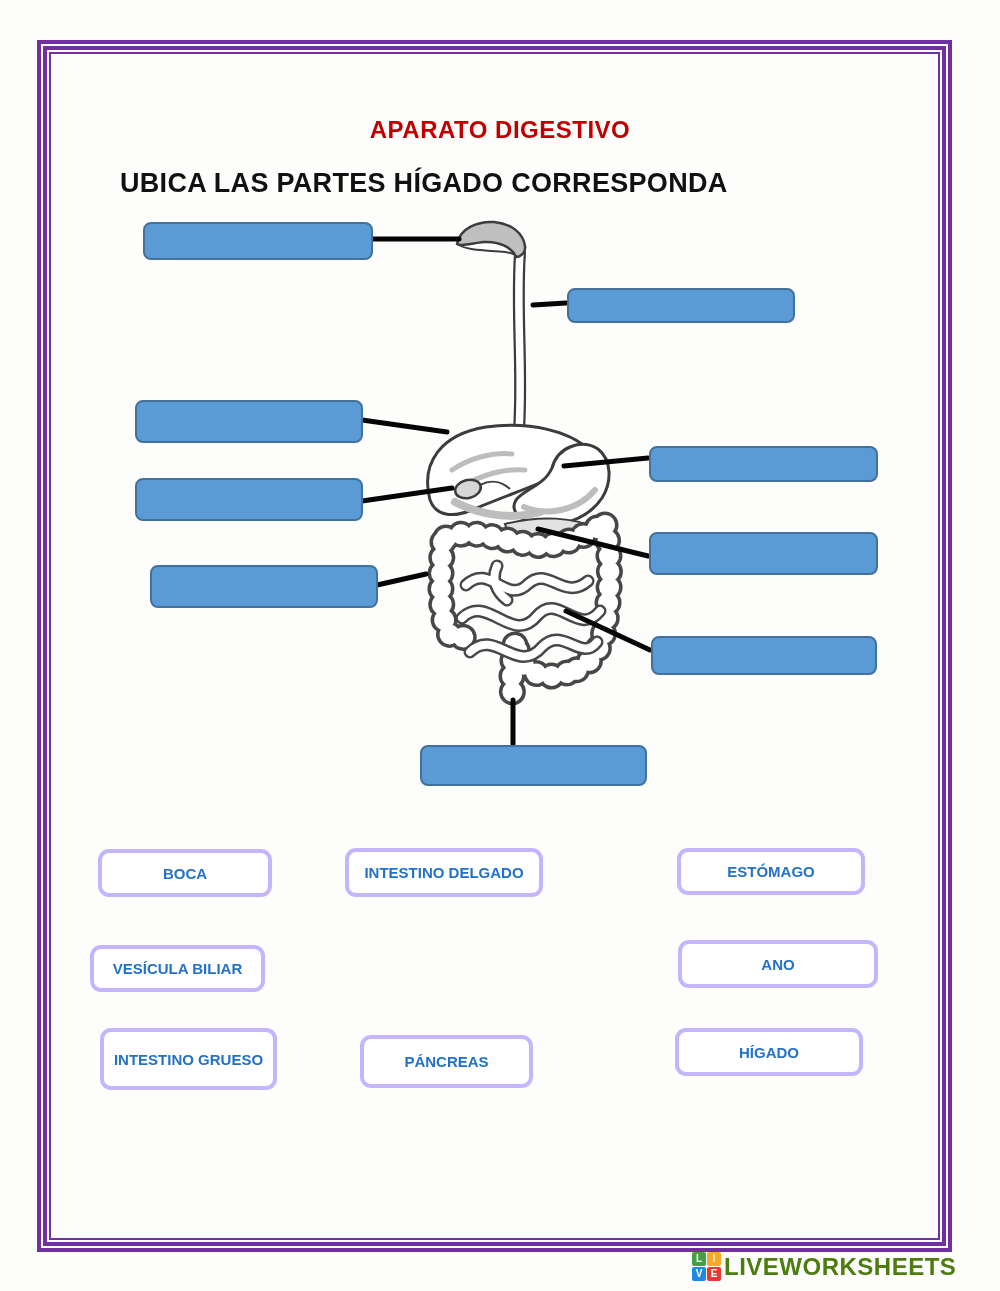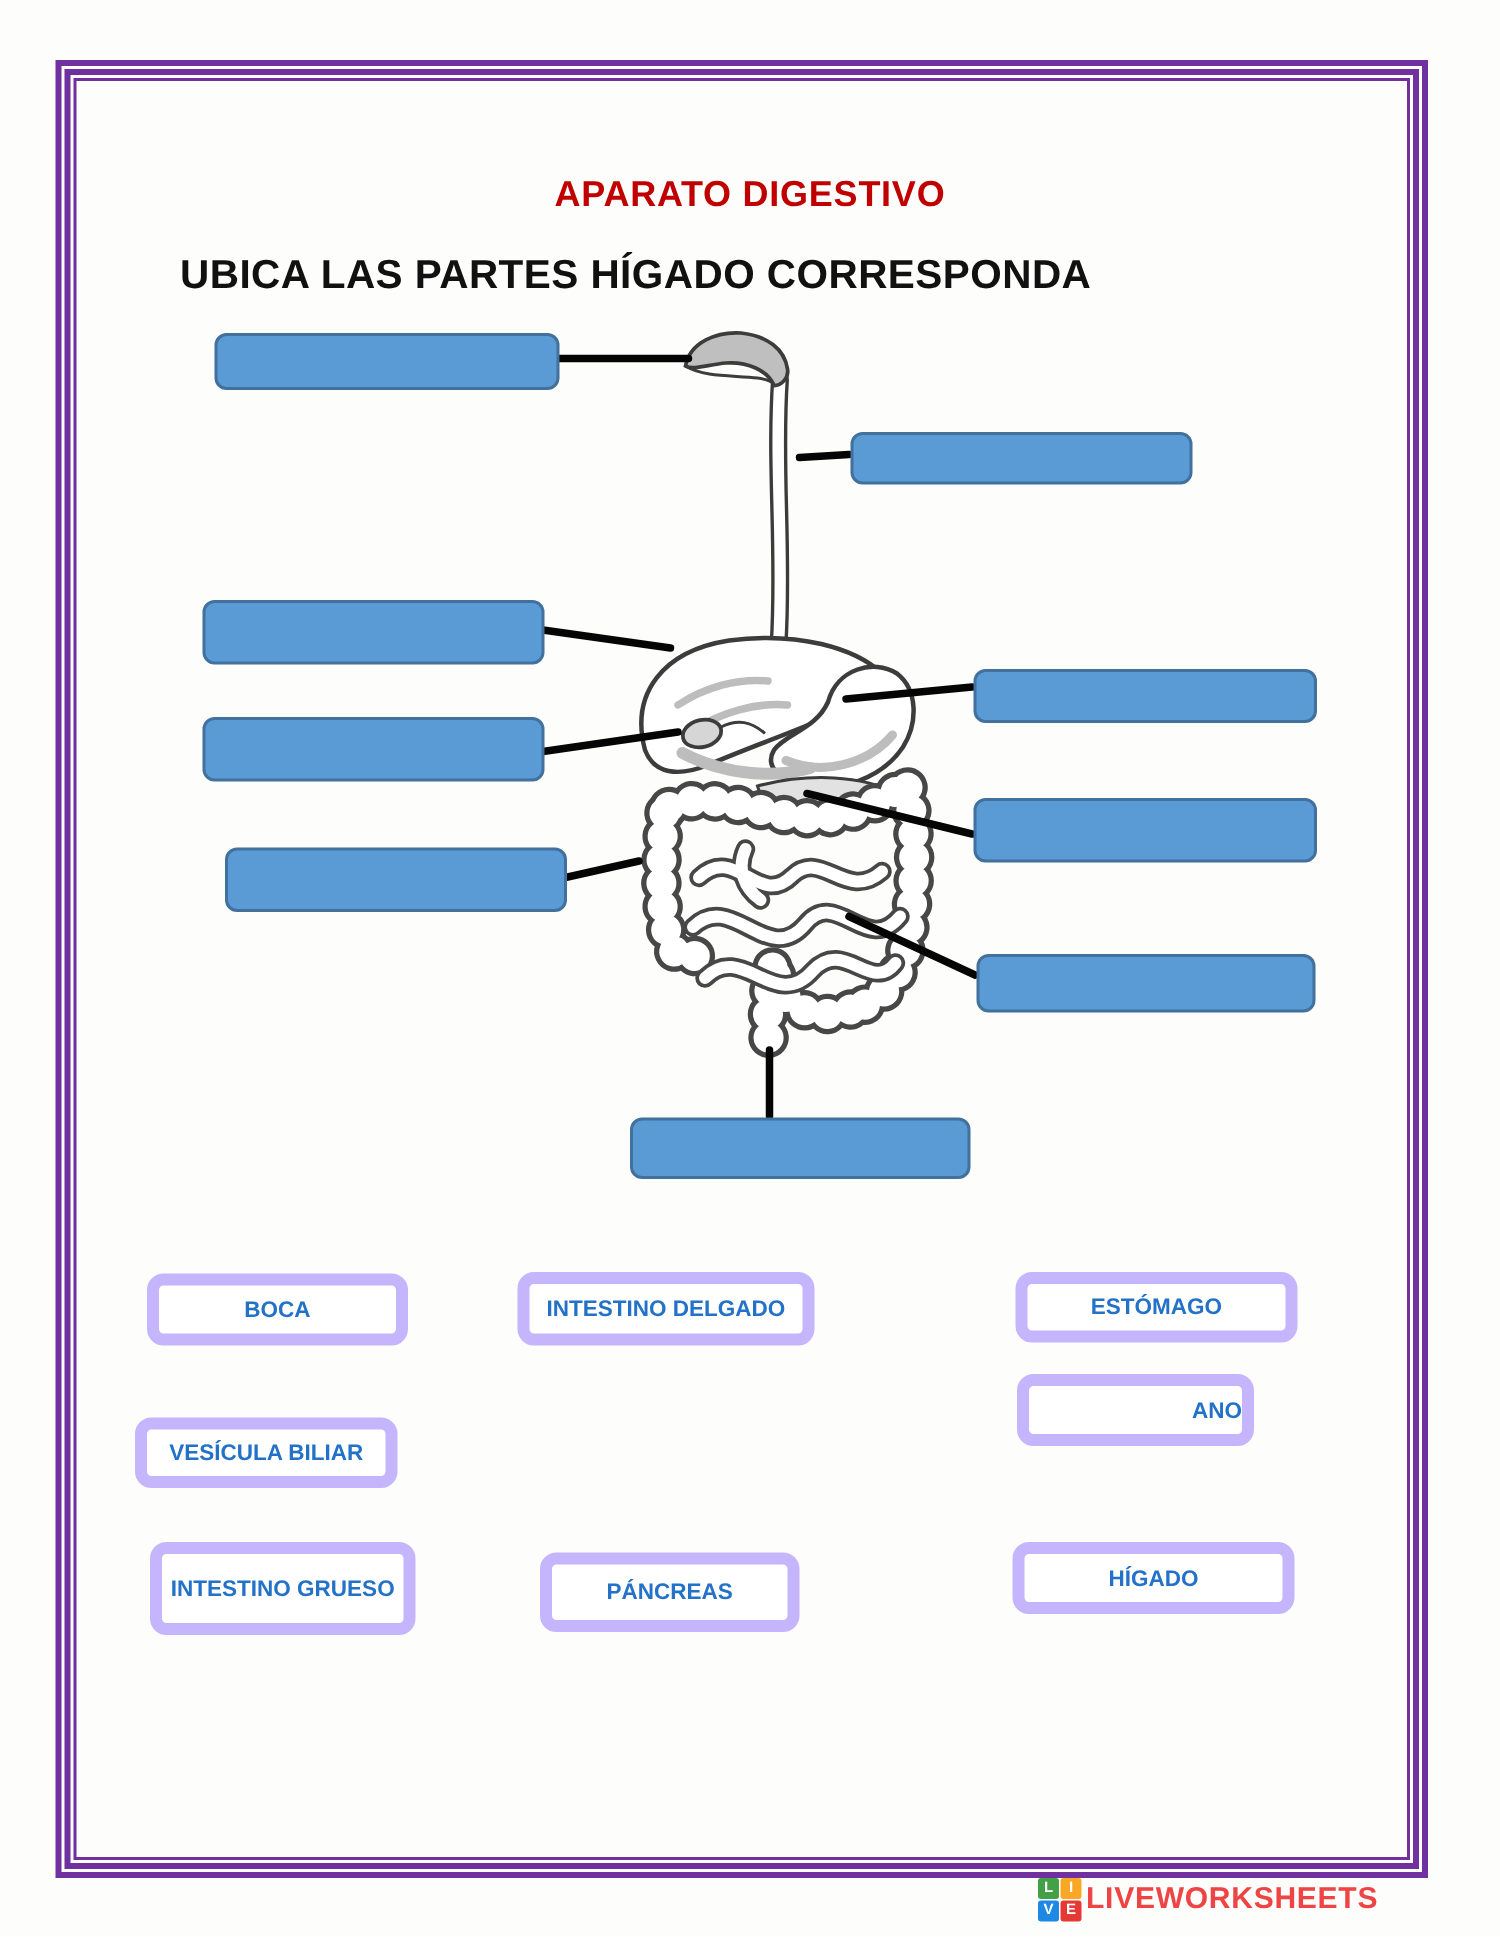--- a/index.html
+++ b/index.html
@@ -25,40 +25,40 @@
   .dz1{left:143px;top:222px;width:230px;height:38px;}
   .dz2{left:135px;top:400px;width:228px;height:43px;}
   .dz3{left:135px;top:478px;width:228px;height:43px;}
   .dz4{left:150px;top:565px;width:228px;height:43px;}
   .dz5{left:567px;top:288px;width:228px;height:35px;}
   .dz6{left:649px;top:446px;width:229px;height:36px;}
   .dz7{left:649px;top:532px;width:229px;height:43px;}
   .dz8{left:651px;top:636px;width:226px;height:39px;}
   .dz9{left:420px;top:745px;width:227px;height:41px;}
 
-  .chip{position:absolute;background:#ffffff;border:8px solid #c4b5fd;border-radius:11px;
+  .chip{position:absolute;background:#ffffff;border:4px solid #c4b5fd;border-radius:11px;
         box-sizing:border-box;display:flex;align-items:center;justify-content:center;
         font-size:15px;font-weight:bold;color:#2372C8;z-index:2;white-space:nowrap;}
   .c1{left:98px; top:849px;width:174px;height:48px;}
   .c2{left:345px;top:848px;width:198px;height:49px;}
   .c3{left:677px;top:848px;width:188px;height:47px;}
   .c4{left:90px;top:945px;width:175px;height:47px;}
   .c5{left:357px;top:937px;width:173px;height:48px;}
-  .c6{left:678px;top:916px;width:158px;height:48px;justify-content:flex-end;}
+  .c6{left:678px;top:940px;width:200px;height:48px;}
   .c7{left:100px;top:1028px;width:177px;height:62px;}
   .c8{left:360px;top:1035px;width:173px;height:53px;}
   .c9{left:675px;top:1028px;width:188px;height:48px;}
 
   .brand{position:absolute;left:692px;top:1252px;display:flex;align-items:center;z-index:3;}
   .tiles{display:grid;grid-template-columns:14px 14px;grid-template-rows:14px 14px;gap:1px;margin-right:3px;}
   .tile{display:flex;align-items:center;justify-content:center;color:#fff;
         font-size:10px;font-weight:bold;border-radius:2px;line-height:1;}
   .tile-l{background:#43A047;} .tile-i{background:#F9A825;}
   .tile-v{background:#1E88E5;} .tile-e{background:#E53935;}
-  .brand-text{font-size:20px;font-weight:bold;color:#ef4444;letter-spacing:.5px;}
+  .brand-text{font-size:24px;font-weight:bold;color:#4d7c0f;letter-spacing:.5px;}
 </style>
 </head>
 <body>
 
 <div class="sheet">
 
   <div class="frame">
     <div class="frame2">
       <div class="frame3"></div>
     </div>

